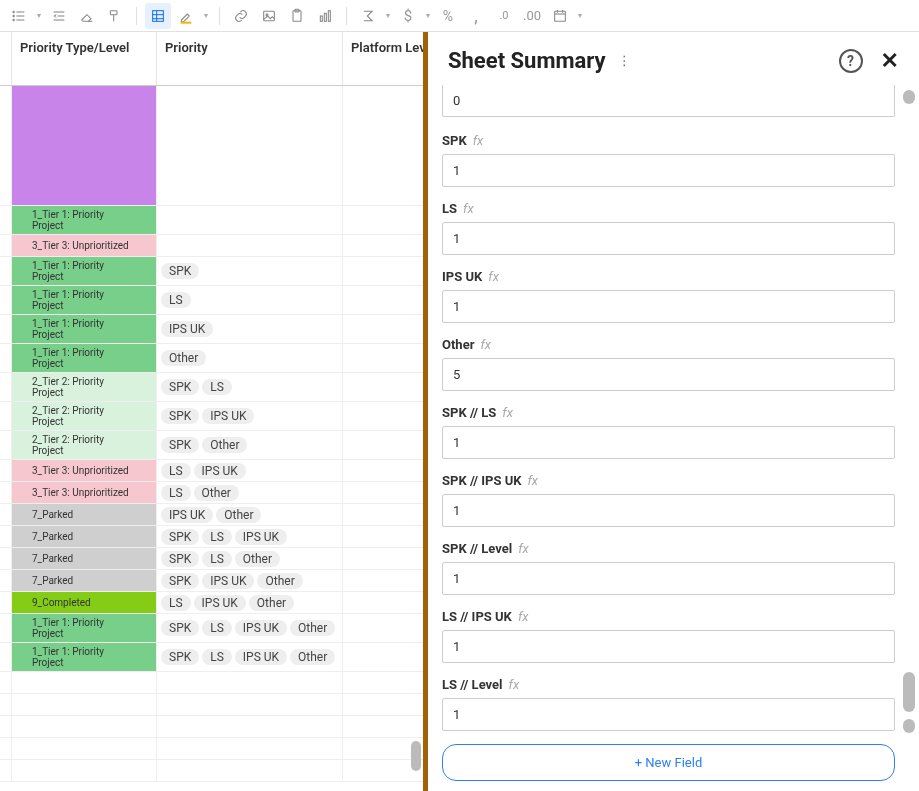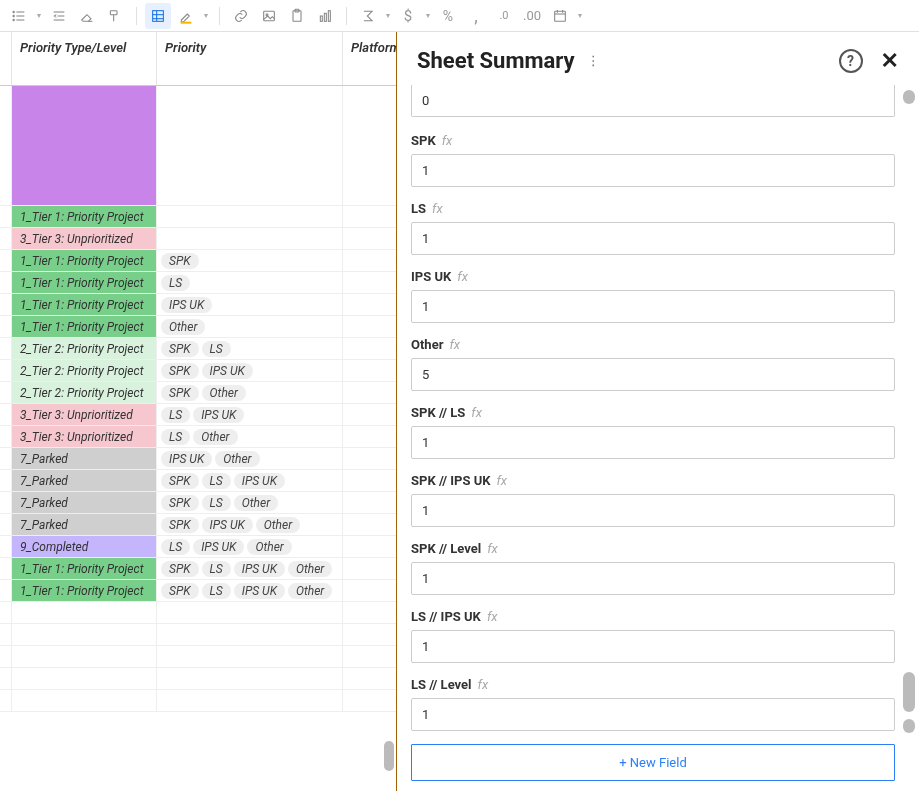--- a/index.html
+++ b/index.html
@@ -37,26 +37,25 @@
   .tb-btn.active { background: #e6f0ff; color: #1a73e8; }
   .tb-sep { width: 1px; height: 18px; background: #e0e0e0; margin: 0 6px; }
   .tb-dd { width: 10px; display:flex; align-items:center; justify-content:center; color:#aaa; font-size:8px; }
 
   
   .main {
     display: flex;
     height: calc(791px - 32px);
   }
   .grid-area {
-    width: 397px;
-    border-right: 1px solid #a16207;
+    width: 428px;
+    border-right: 5px solid #a16207;
     overflow: hidden;
     position: relative;
     background:#fff;
-    font-style:italic;
   }
   .summary-area {
     flex: 1;
     display: flex;
     flex-direction: column;
     position: relative;
   }
 
   
   .grid-header {
@@ -74,21 +73,21 @@
 
   
   .grid-body { }
   .grid-row {
     display: flex;
     border-bottom: 1px solid #eee;
     min-height: 22px;
     align-items: stretch;
   }
   .grid-row .c1 { width: 12px; border-right: 1px solid #eee; }
-  .grid-row .c2 { width: 145px; border-right: 1px solid #eee; padding: 3px 8px; font-size: 12px; display:flex; align-items:center; }
+  .grid-row .c2 { width: 145px; border-right: 1px solid #eee; padding: 3px 20px; font-size: 10px; display:flex; align-items:center; }
   .grid-row .c3 { width: 186px; border-right: 1px solid #eee; padding: 2px 4px; display:flex; flex-wrap:wrap; gap:3px; align-items:center; }
   .grid-row .c4 { flex:1; }
 
   .tag {
     background: #eee;
     border-radius: 10px;
     padding: 1px 8px;
     font-size: 12px;
     color: #444;
   }
@@ -176,21 +175,21 @@
   .field-input.stub {
     border-top:none; border-left:1px solid #ccc; border-right:1px solid #ccc; border-bottom:1px solid #ccc;
     border-radius: 0 0 2px 2px;
   }
 
   .new-field-btn {
     margin: 6px 24px 10px 14px;
     border: 1px solid #2d7ff9;
     color: #2d7ff9;
     background: #fff;
-    border-radius: 1px;
+    border-radius: 14px;
     padding: 10px;
     text-align: center;
     cursor: pointer;
     font-size: 13px;
   }
 
   .right-scroll-thumb {
     position:absolute;
     right:4px;
     width:12px;
@@ -443,21 +442,21 @@
           <div class="c2" style="background: rgb(207, 207, 207);">7_Parked</div>
           <div class="c3">
             <span class="tag">SPK</span>
             <span class="tag">IPS UK</span>
             <span class="tag">Other</span>
           </div>
           <div class="c4"></div>
         </div>
         <div class="grid-row">
           <div class="c1"></div>
-          <div class="c2" style="background: #c4b5fd;">9_Completed</div>
+          <div class="c2" style="background: #84cc16;">9_Completed</div>
           <div class="c3">
             <span class="tag">LS</span>
             <span class="tag">IPS UK</span>
             <span class="tag">Other</span>
           </div>
           <div class="c4"></div>
         </div>
         <div class="grid-row">
           <div class="c1"></div>
           <div class="c2" style="background: rgb(119, 207, 138);">1_Tier 1: Priority Project</div>

